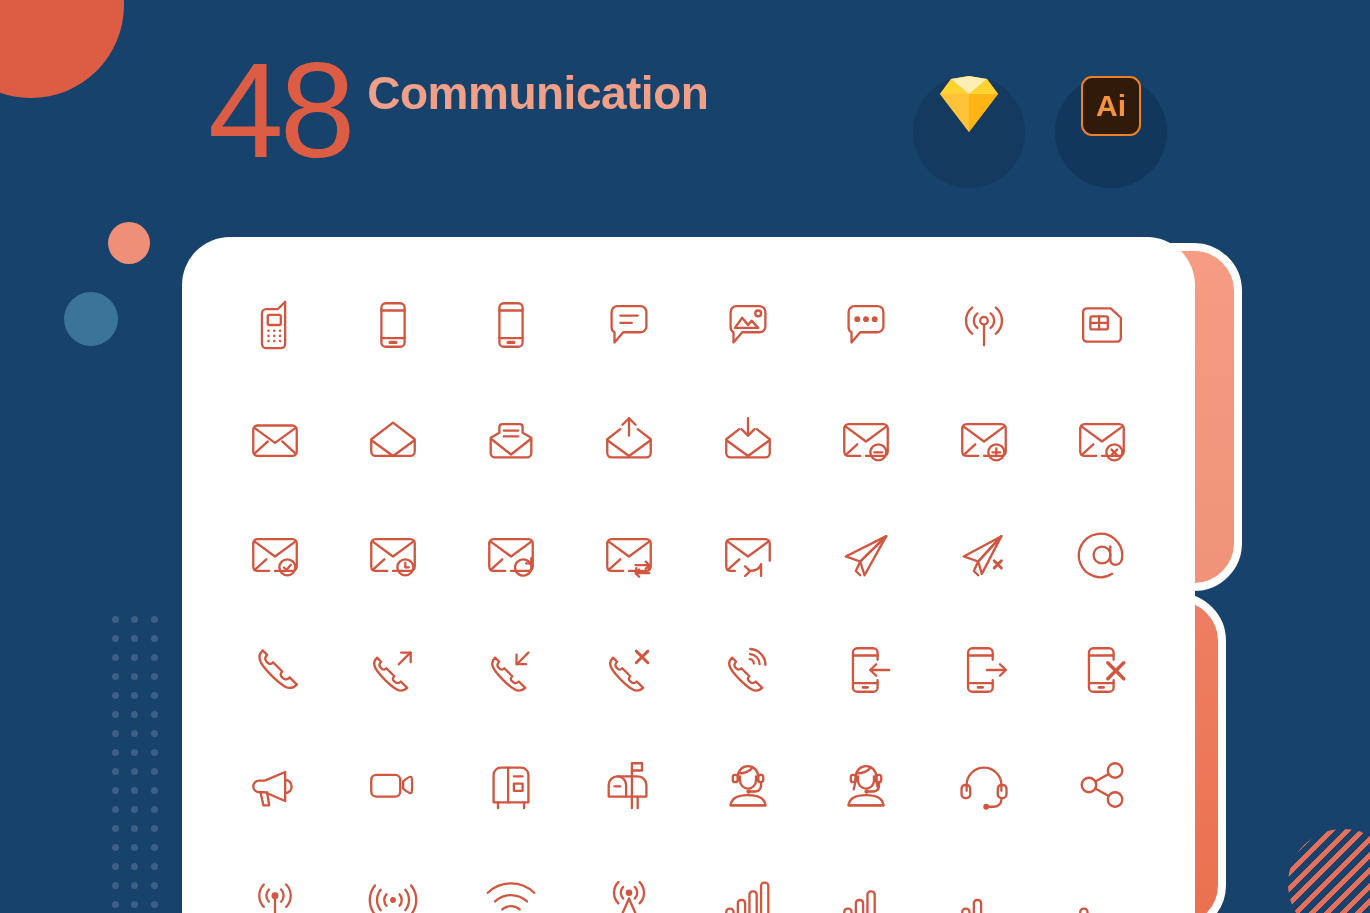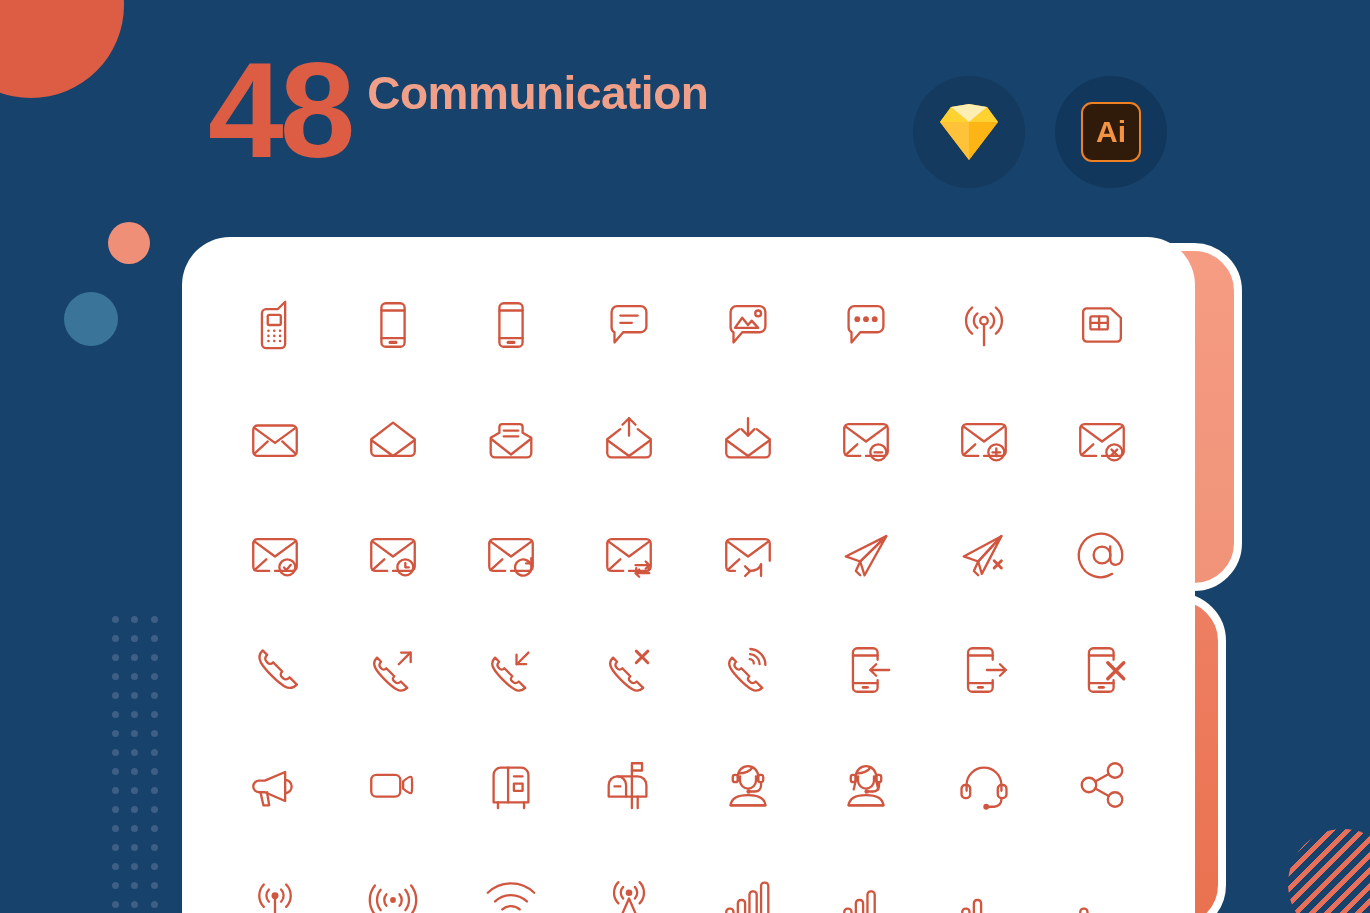--- a/index.html
+++ b/index.html
@@ -47,36 +47,36 @@
   }
   
   #header {
     position:absolute; left:0; top:0; width:1370px; height:237px;
   }
   #title-block {
     position:absolute; left:208px; top:48px;
     display:flex; align-items:flex-start;
   }
   #count-number {
-    font-size:136px; font-weight:bold; line-height:0.92;
+    font-size:136px; font-weight:normal; line-height:0.92;
     color:#dd5d44; letter-spacing:-4px;
   }
   #title-lines { margin-left:16px; padding-top:16px; }
   .title-line {
     font-size:46px; font-weight:bold; line-height:1.28;
     color:#f0a089; letter-spacing:-0.5px;
   }
   #format-badges {
     position:absolute; left:913px; top:76px;
     display:flex; gap:30px;
   }
   .badge {
     width:112px; height:112px; border-radius:50%;
     background:#153a5f;
-    display:flex; align-items:center; justify-content:center;
+    display:flex; align-items:flex-start; justify-content:center;
   }
   .badge-ai {
     background:#12375c;
   }
   .ai-square {
     width:60px; height:60px; border-radius:11px;
     border:2.5px solid #f08122;
     background:#301a0a;
     display:flex; align-items:center; justify-content:center;
     font-size:30px; font-weight:bold; color:#f49342;

